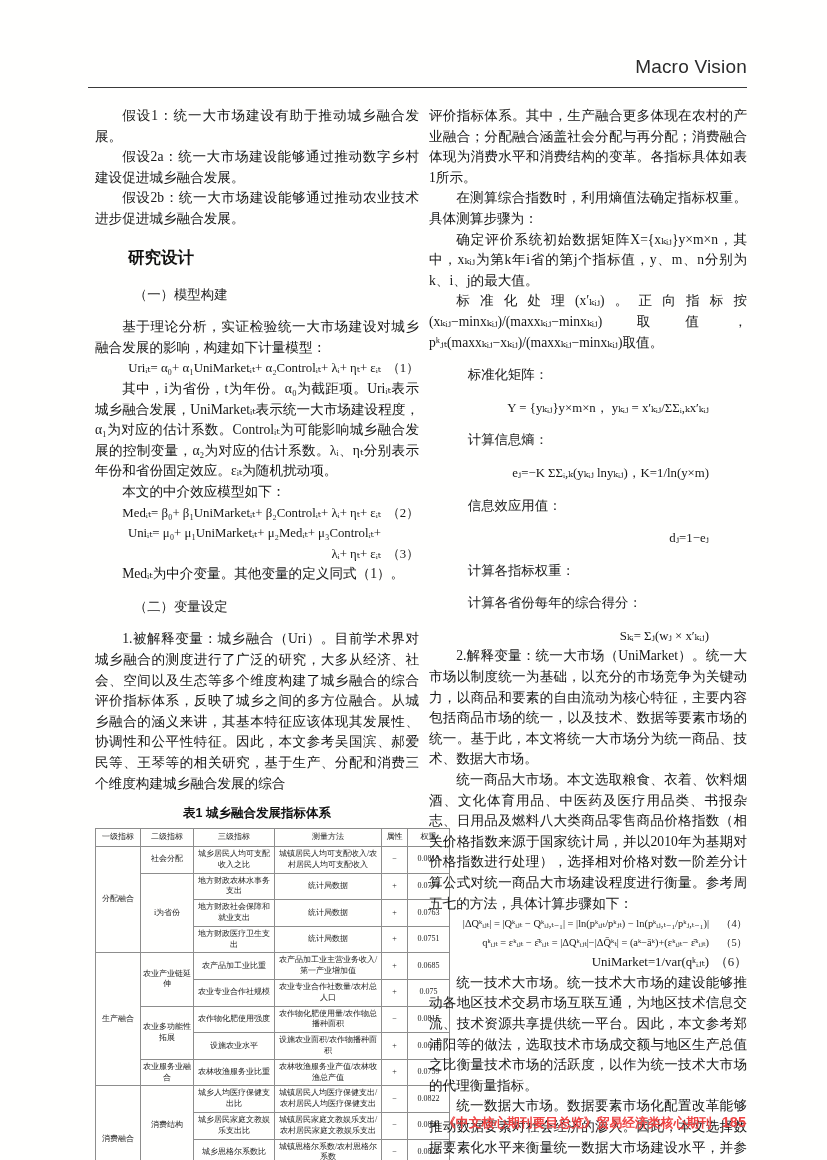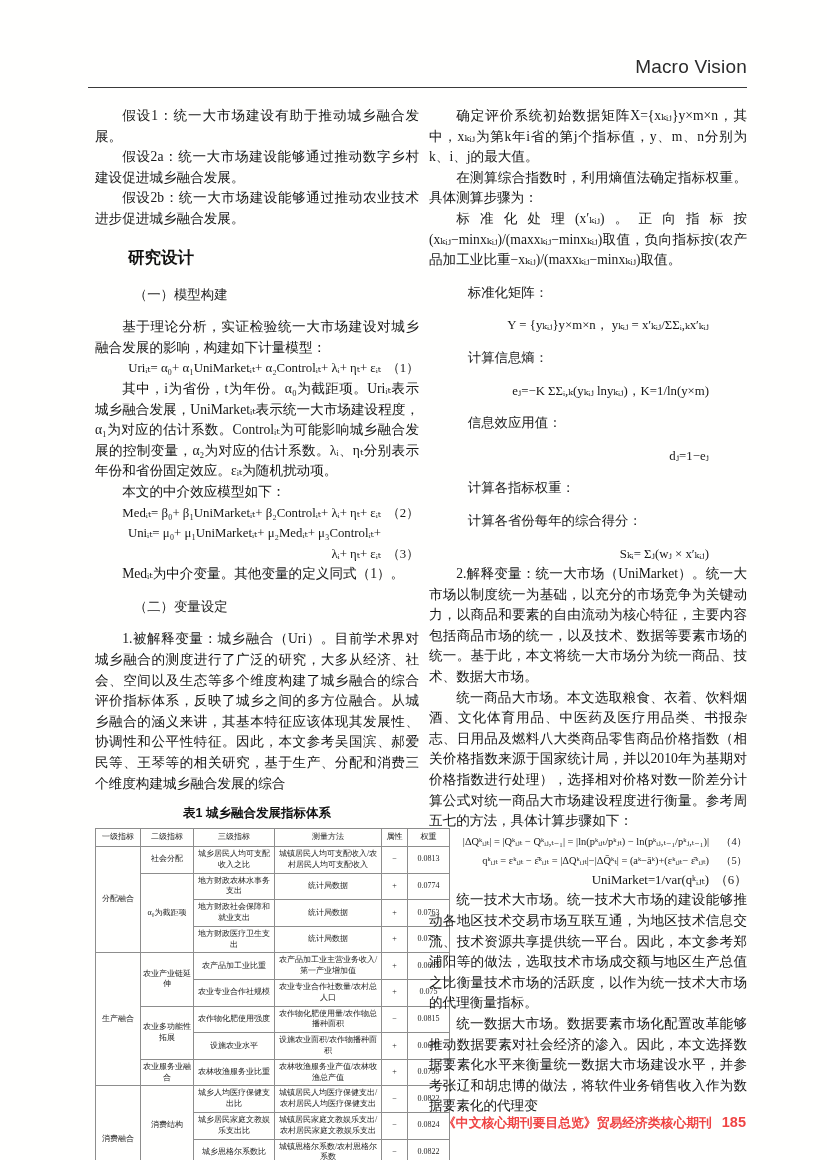--- a/index.html
+++ b/index.html
@@ -106,21 +106,21 @@
         <tbody>
             <tr>
               <td class="c1" rowspan="4">分配融合</td>
               <td class="c2">社会分配</td>
               <td class="c3">城乡居民人均可支配收入之比</td>
               <td class="c4">城镇居民人均可支配收入/农村居民人均可支配收入</td>
               <td class="c5">−</td>
               <td class="c6">0.0813</td>
             </tr>
             <tr>
-              <td class="c2" rowspan="3">α₀为截距项</td>
+              <td class="c2" rowspan="3">i为省份</td>
               <td class="c3">地方财政农林水事务支出</td>
               <td class="c4">统计局数据</td>
               <td class="c5">+</td>
               <td class="c6">0.0774</td>
             </tr>
             <tr>
               <td class="c3">地方财政社会保障和就业支出</td>
               <td class="c4">统计局数据</td>
               <td class="c5">+</td>
               <td class="c6">0.0763</td>
@@ -190,23 +190,24 @@
               <td class="c3">城乡居民人均消费支出之比</td>
               <td class="c4">城镇居民人均消费支出/农村居民人均消费支出</td>
               <td class="c5">−</td>
               <td class="c6">0.0814</td>
             </tr>
           </tbody>
       </table>
     </div>
 
     <div class="col">
+      <p class="para" style="text-indent:0;">评价指标体系。其中，生产融合更多体现在农村的产业融合；分配融合涵盖社会分配与再分配；消费融合体现为消费水平和消费结构的变革。各指标具体如表1所示。</p>
+      <p class="para">在测算综合指数时，利用熵值法确定指标权重。具体测算步骤为：</p>
       <p class="para">确定评价系统初始数据矩阵X={xₖᵢⱼ}y×m×n，其中，xₖᵢⱼ为第k年i省的第j个指标值，y、m、n分别为k、i、j的最大值。</p>
-      <p class="para">在测算综合指数时，利用熵值法确定指标权重。具体测算步骤为：</p>
-      <p class="para">标准化处理(x′ₖᵢⱼ)。正向指标按(xₖᵢⱼ−minxₖᵢⱼ)/(maxxₖᵢⱼ−minxₖᵢⱼ)取值，负向指标按(农产品加工业比重−xₖᵢⱼ)/(maxxₖᵢⱼ−minxₖᵢⱼ)取值。</p>
+      <p class="para">标准化处理(x′ₖᵢⱼ)。正向指标按(xₖᵢⱼ−minxₖᵢⱼ)/(maxxₖᵢⱼ−minxₖᵢⱼ)取值，pᵏⱼₜ(maxxₖᵢⱼ−xₖᵢⱼ)/(maxxₖᵢⱼ−minxₖᵢⱼ)取值。</p>
       <p class="subhead">标准化矩阵：</p>
       <div class="formula">
         <span>Y = {yₖᵢⱼ}y×m×n， yₖᵢⱼ = x′ₖᵢⱼ/ΣΣᵢ,ₖx′ₖᵢⱼ</span>
       </div>
       <p class="subhead">计算信息熵：</p>
       <div class="formula">
         <span>eⱼ=−K ΣΣᵢ,ₖ(yₖᵢⱼ lnyₖᵢⱼ)，K=1/ln(y×m)</span>
       </div>
       <p class="subhead">信息效应用值：</p>
       <div class="formula">

